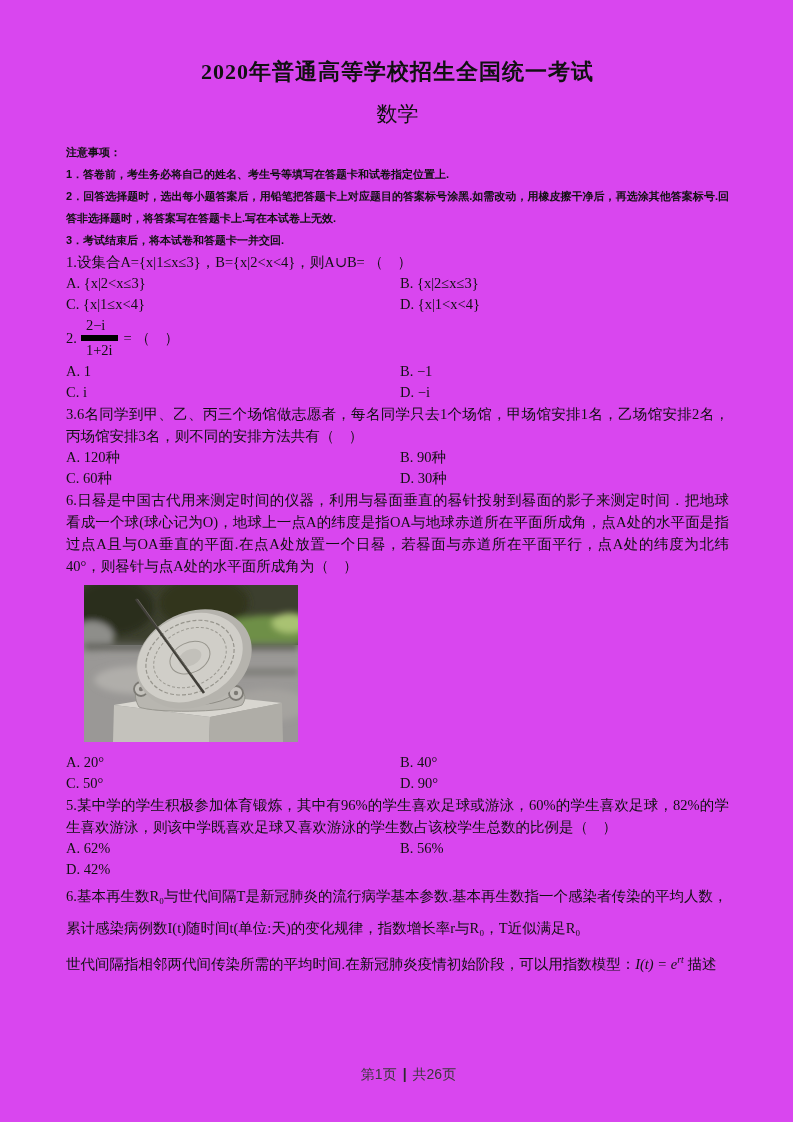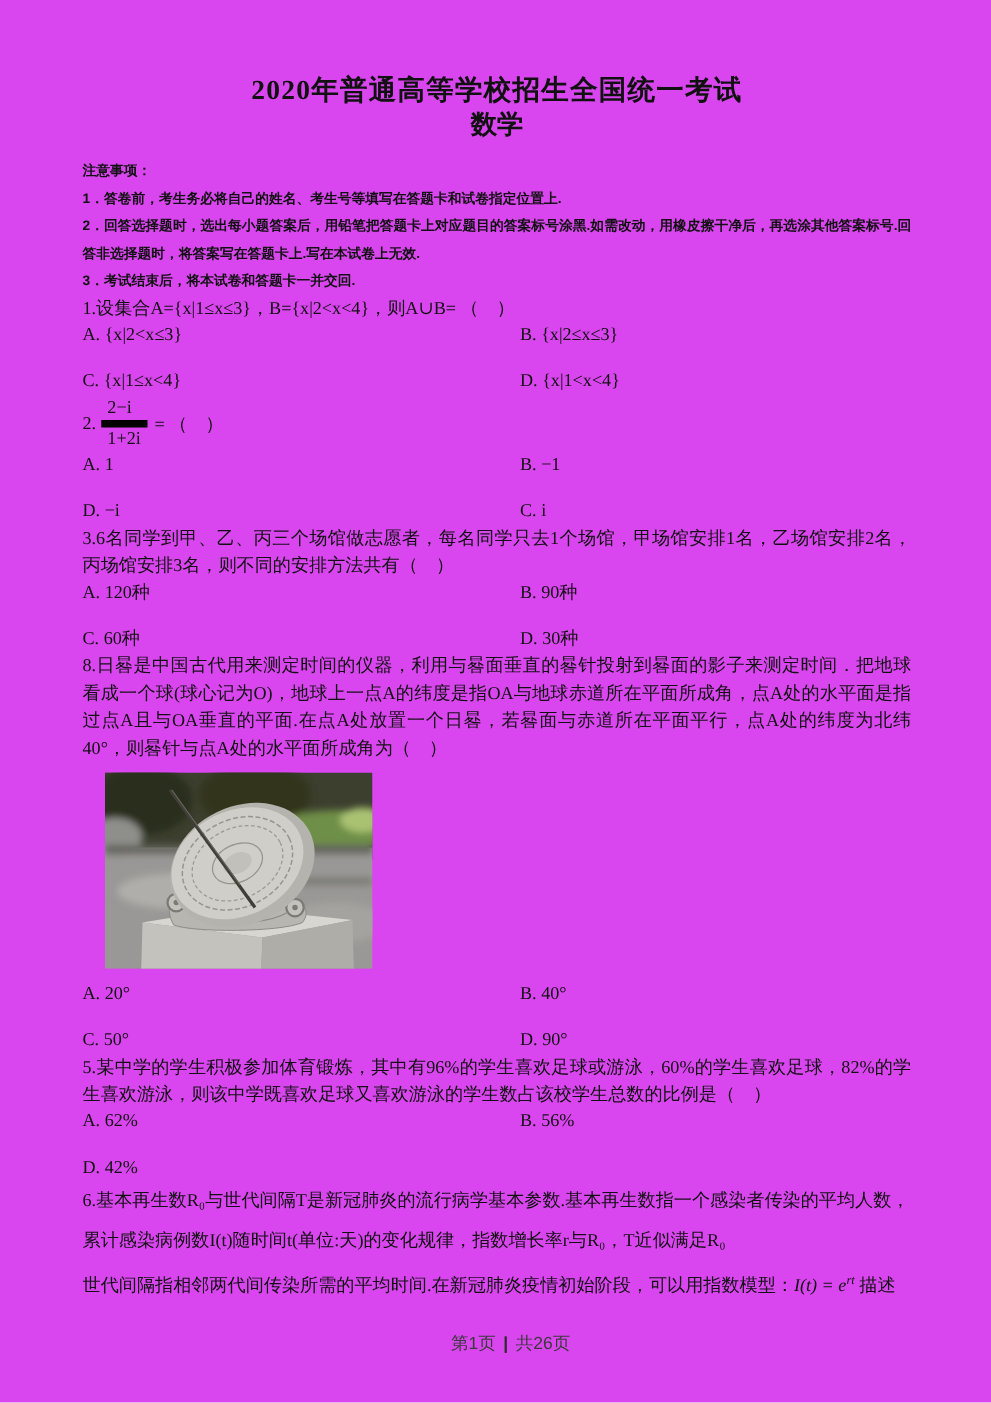--- a/index.html
+++ b/index.html
@@ -10,31 +10,31 @@
     margin:0 auto;
     background:#d946ef;
     color:#111111;
     font-family:"Liberation Serif","DejaVu Serif",serif;
     font-size:14.5px;
     overflow:hidden;
   }
   .content { padding:58px 64px 0 66px; }
 
   .title  { text-align:center; font-size:22px; font-weight:700; line-height:28px; letter-spacing:1px; }
-  .subject{ text-align:center; font-size:21px; font-weight:700; line-height:26px; }
+  .subject{ text-align:center; font-size:21px; font-weight:400; line-height:26px; margin-top:15px; }
 
   .hei { font-family:"Liberation Sans","DejaVu Sans",sans-serif; font-weight:700; }
 
   .notice { margin-top:14px; font-size:11px; line-height:22px; }
   .notice p { text-align:justify; }
 
   .section-heading { font-size:15px; line-height:22px; text-align:justify; }
 
   .q-stem { line-height:22px; text-align:justify; }
-  .opts { display:grid; grid-template-columns:334px auto; line-height:21px;gap:16px; }
+  .opts { display:grid; grid-template-columns:334px auto; line-height:21px; }
   .opts span { display:block; }
 
   .q2-row { display:flex; align-items:center; height:46px; }
   .frac { display:inline-block; vertical-align:middle; margin:0 6px 0 4px; line-height:1.15; }
   .frac .num { display:block; padding:0 5px 1px 5px; }
   .frac .den { display:block; border-top:6px solid #000000; padding:1px 5px 0 5px; }
 
   .q6 p { line-height:32px; text-align:justify; }
   .q6 sup { font-style:italic; font-size:10px; vertical-align:super; }
 
@@ -80,37 +80,37 @@
         <span>2.</span>
         <span class="frac">
           <span class="num">2−i</span>
           <span class="den">1+2i</span>
         </span>
         <span>= （　）</span>
       </div>
       <div class="opts">
         <span>A. 1</span>
         <span>B. −1</span>
+        <span>C. i</span>
         <span>D. −i</span>
-        <span>C. i</span>
       </div>
     </div>
 
     <div>
       <div class="q-stem">3.6名同学到甲、乙、丙三个场馆做志愿者，每名同学只去1个场馆，甲场馆安排1名，乙场馆安排2名，丙场馆安排3名，则不同的安排方法共有（　）</div>
       <div class="opts">
         <span>A. 120种</span>
         <span>B. 90种</span>
         <span>C. 60种</span>
         <span>D. 30种</span>
       </div>
     </div>
 
     <div>
-      <div class="q-stem">8.日晷是中国古代用来测定时间的仪器，利用与晷面垂直的晷针投射到晷面的影子来测定时间．把地球看成一个球(球心记为O)，地球上一点A的纬度是指OA与地球赤道所在平面所成角，点A处的水平面是指过点A且与OA垂直的平面.在点A处放置一个日晷，若晷面与赤道所在平面平行，点A处的纬度为北纬40°，则晷针与点A处的水平面所成角为（　）</div>
+      <div class="q-stem">6.日晷是中国古代用来测定时间的仪器，利用与晷面垂直的晷针投射到晷面的影子来测定时间．把地球看成一个球(球心记为O)，地球上一点A的纬度是指OA与地球赤道所在平面所成角，点A处的水平面是指过点A且与OA垂直的平面.在点A处放置一个日晷，若晷面与赤道所在平面平行，点A处的纬度为北纬40°，则晷针与点A处的水平面所成角为（　）</div>
 
       <div class="photo-wrap">
         <svg width="214" height="157" viewBox="0 0 214 157" xmlns="http://www.w3.org/2000/svg">
           <defs>
             <filter id="b3" x="-20%" y="-20%" width="140%" height="140%">
                 <feGaussianBlur stdDeviation="3"></feGaussianBlur>
               </filter>
             <filter id="b2" x="-20%" y="-20%" width="140%" height="140%">
                 <feGaussianBlur stdDeviation="1.8"></feGaussianBlur>
               </filter>

